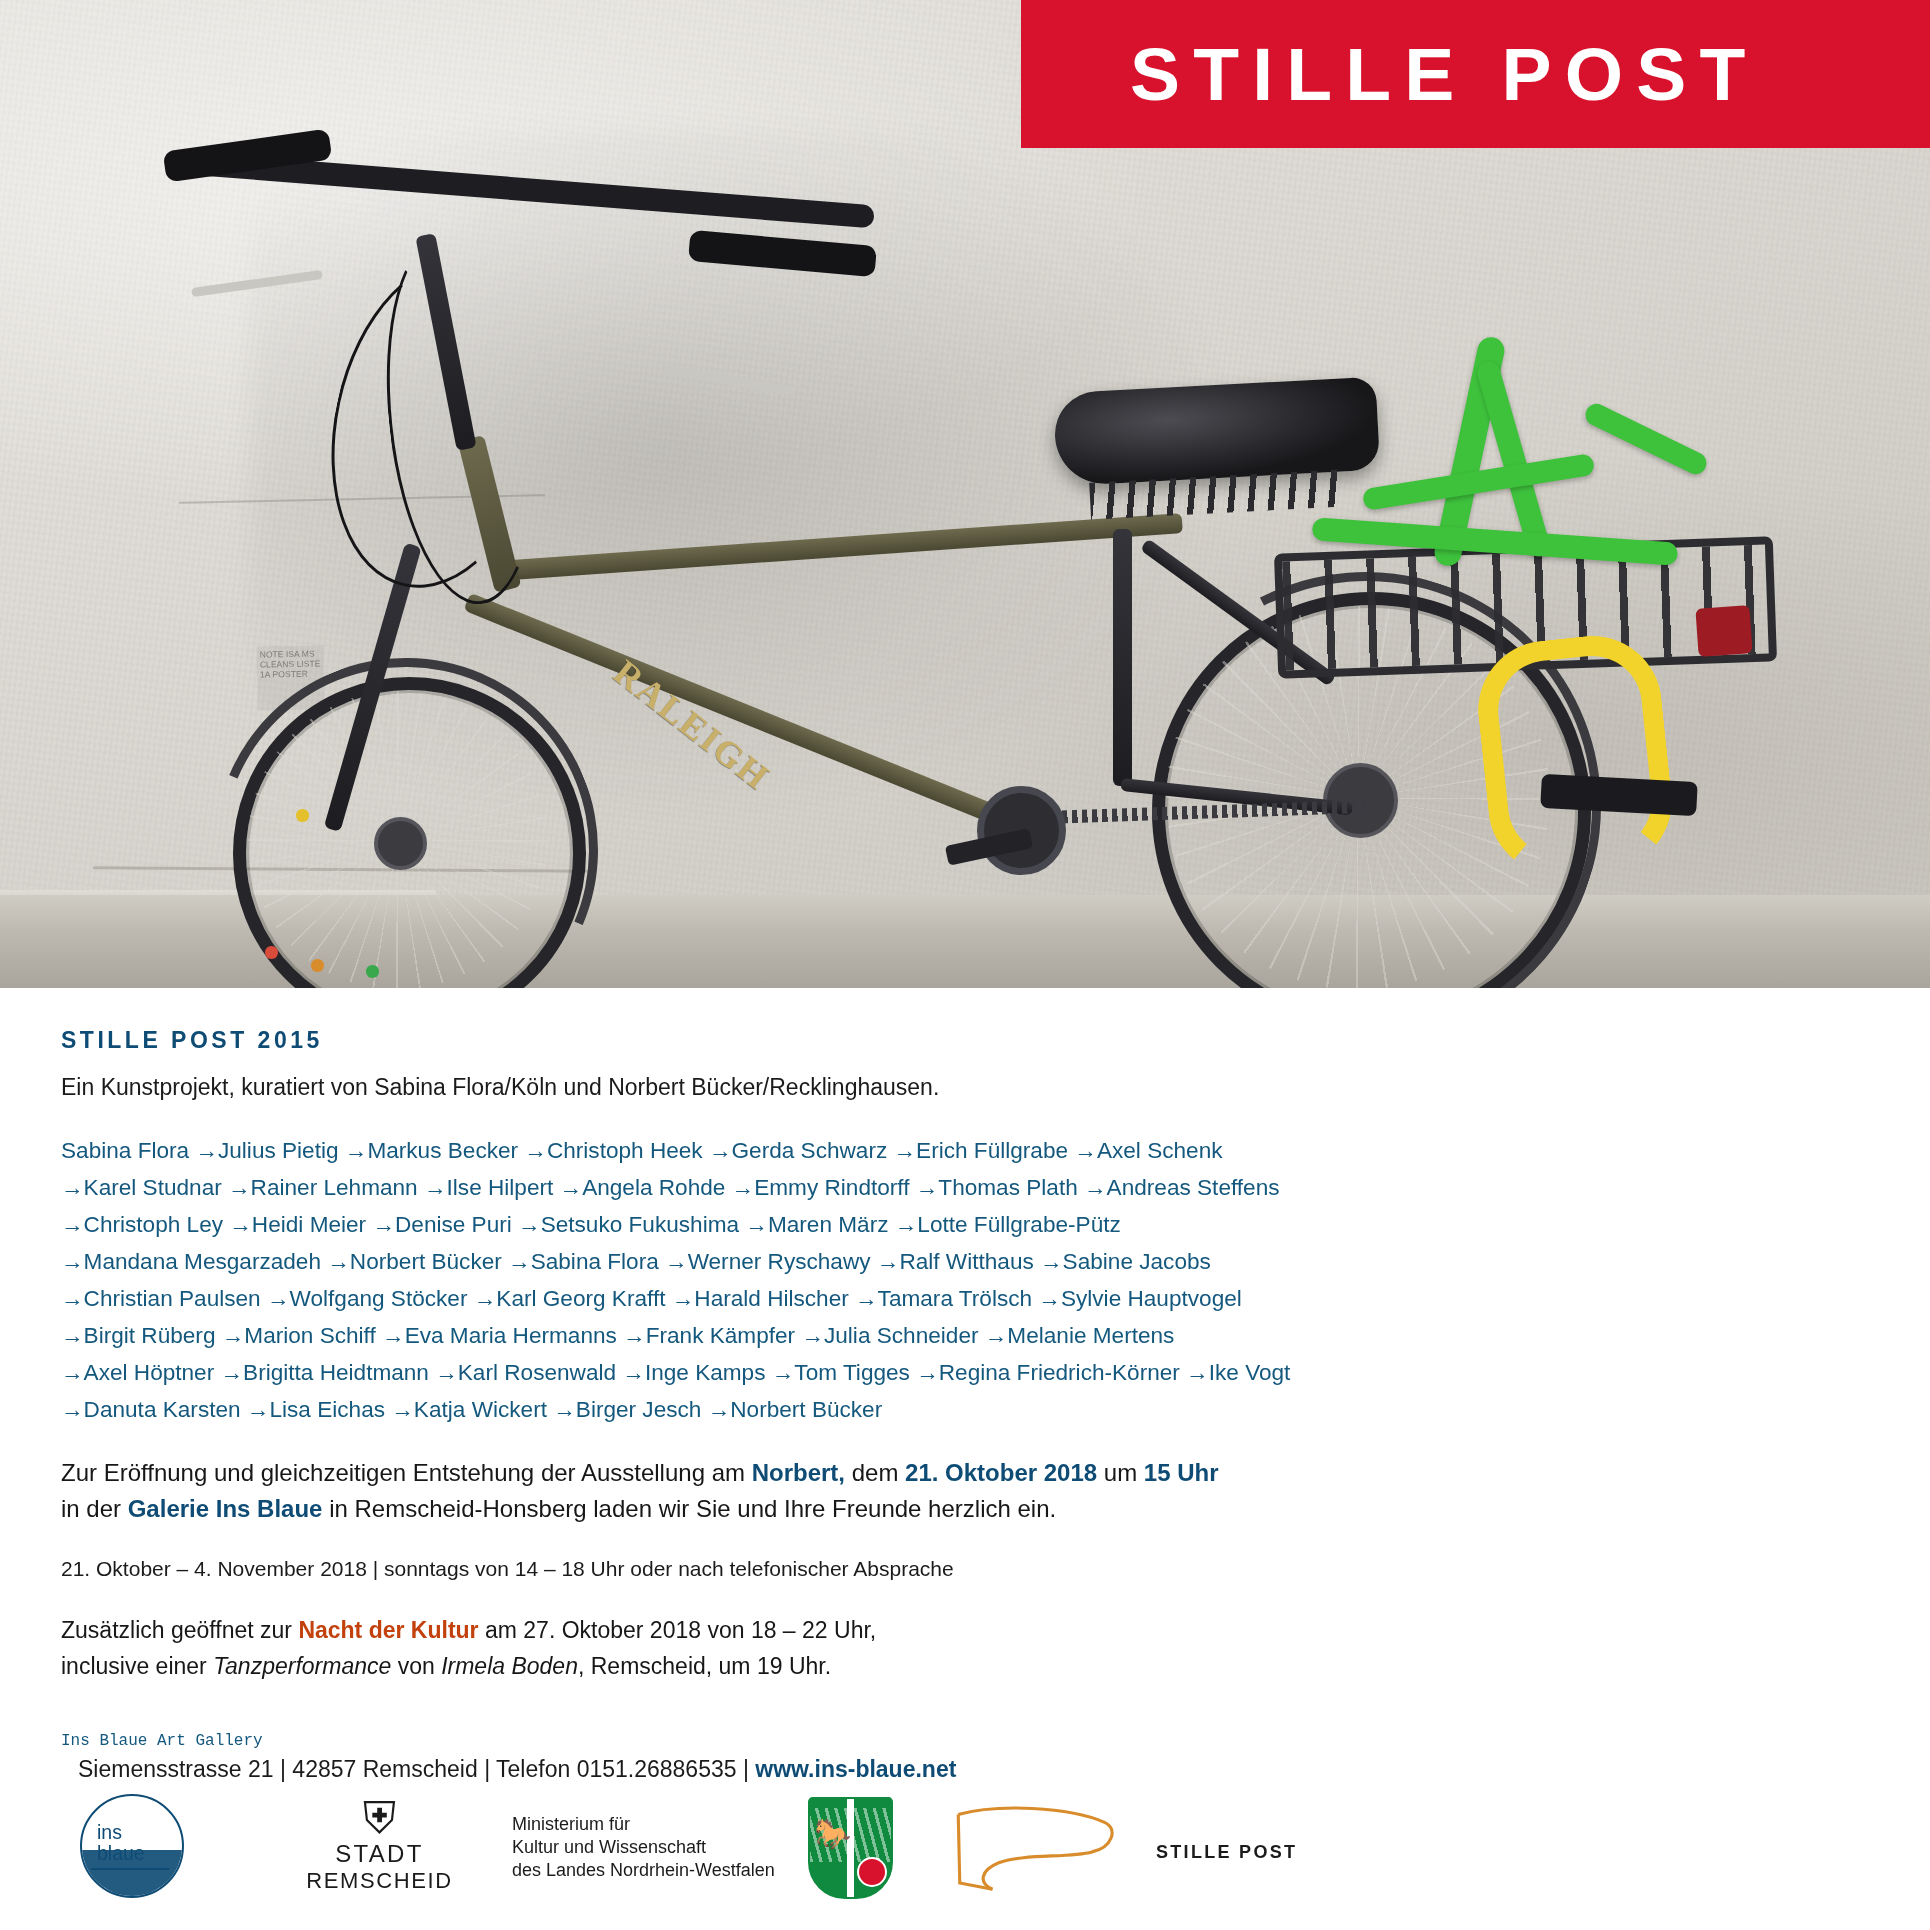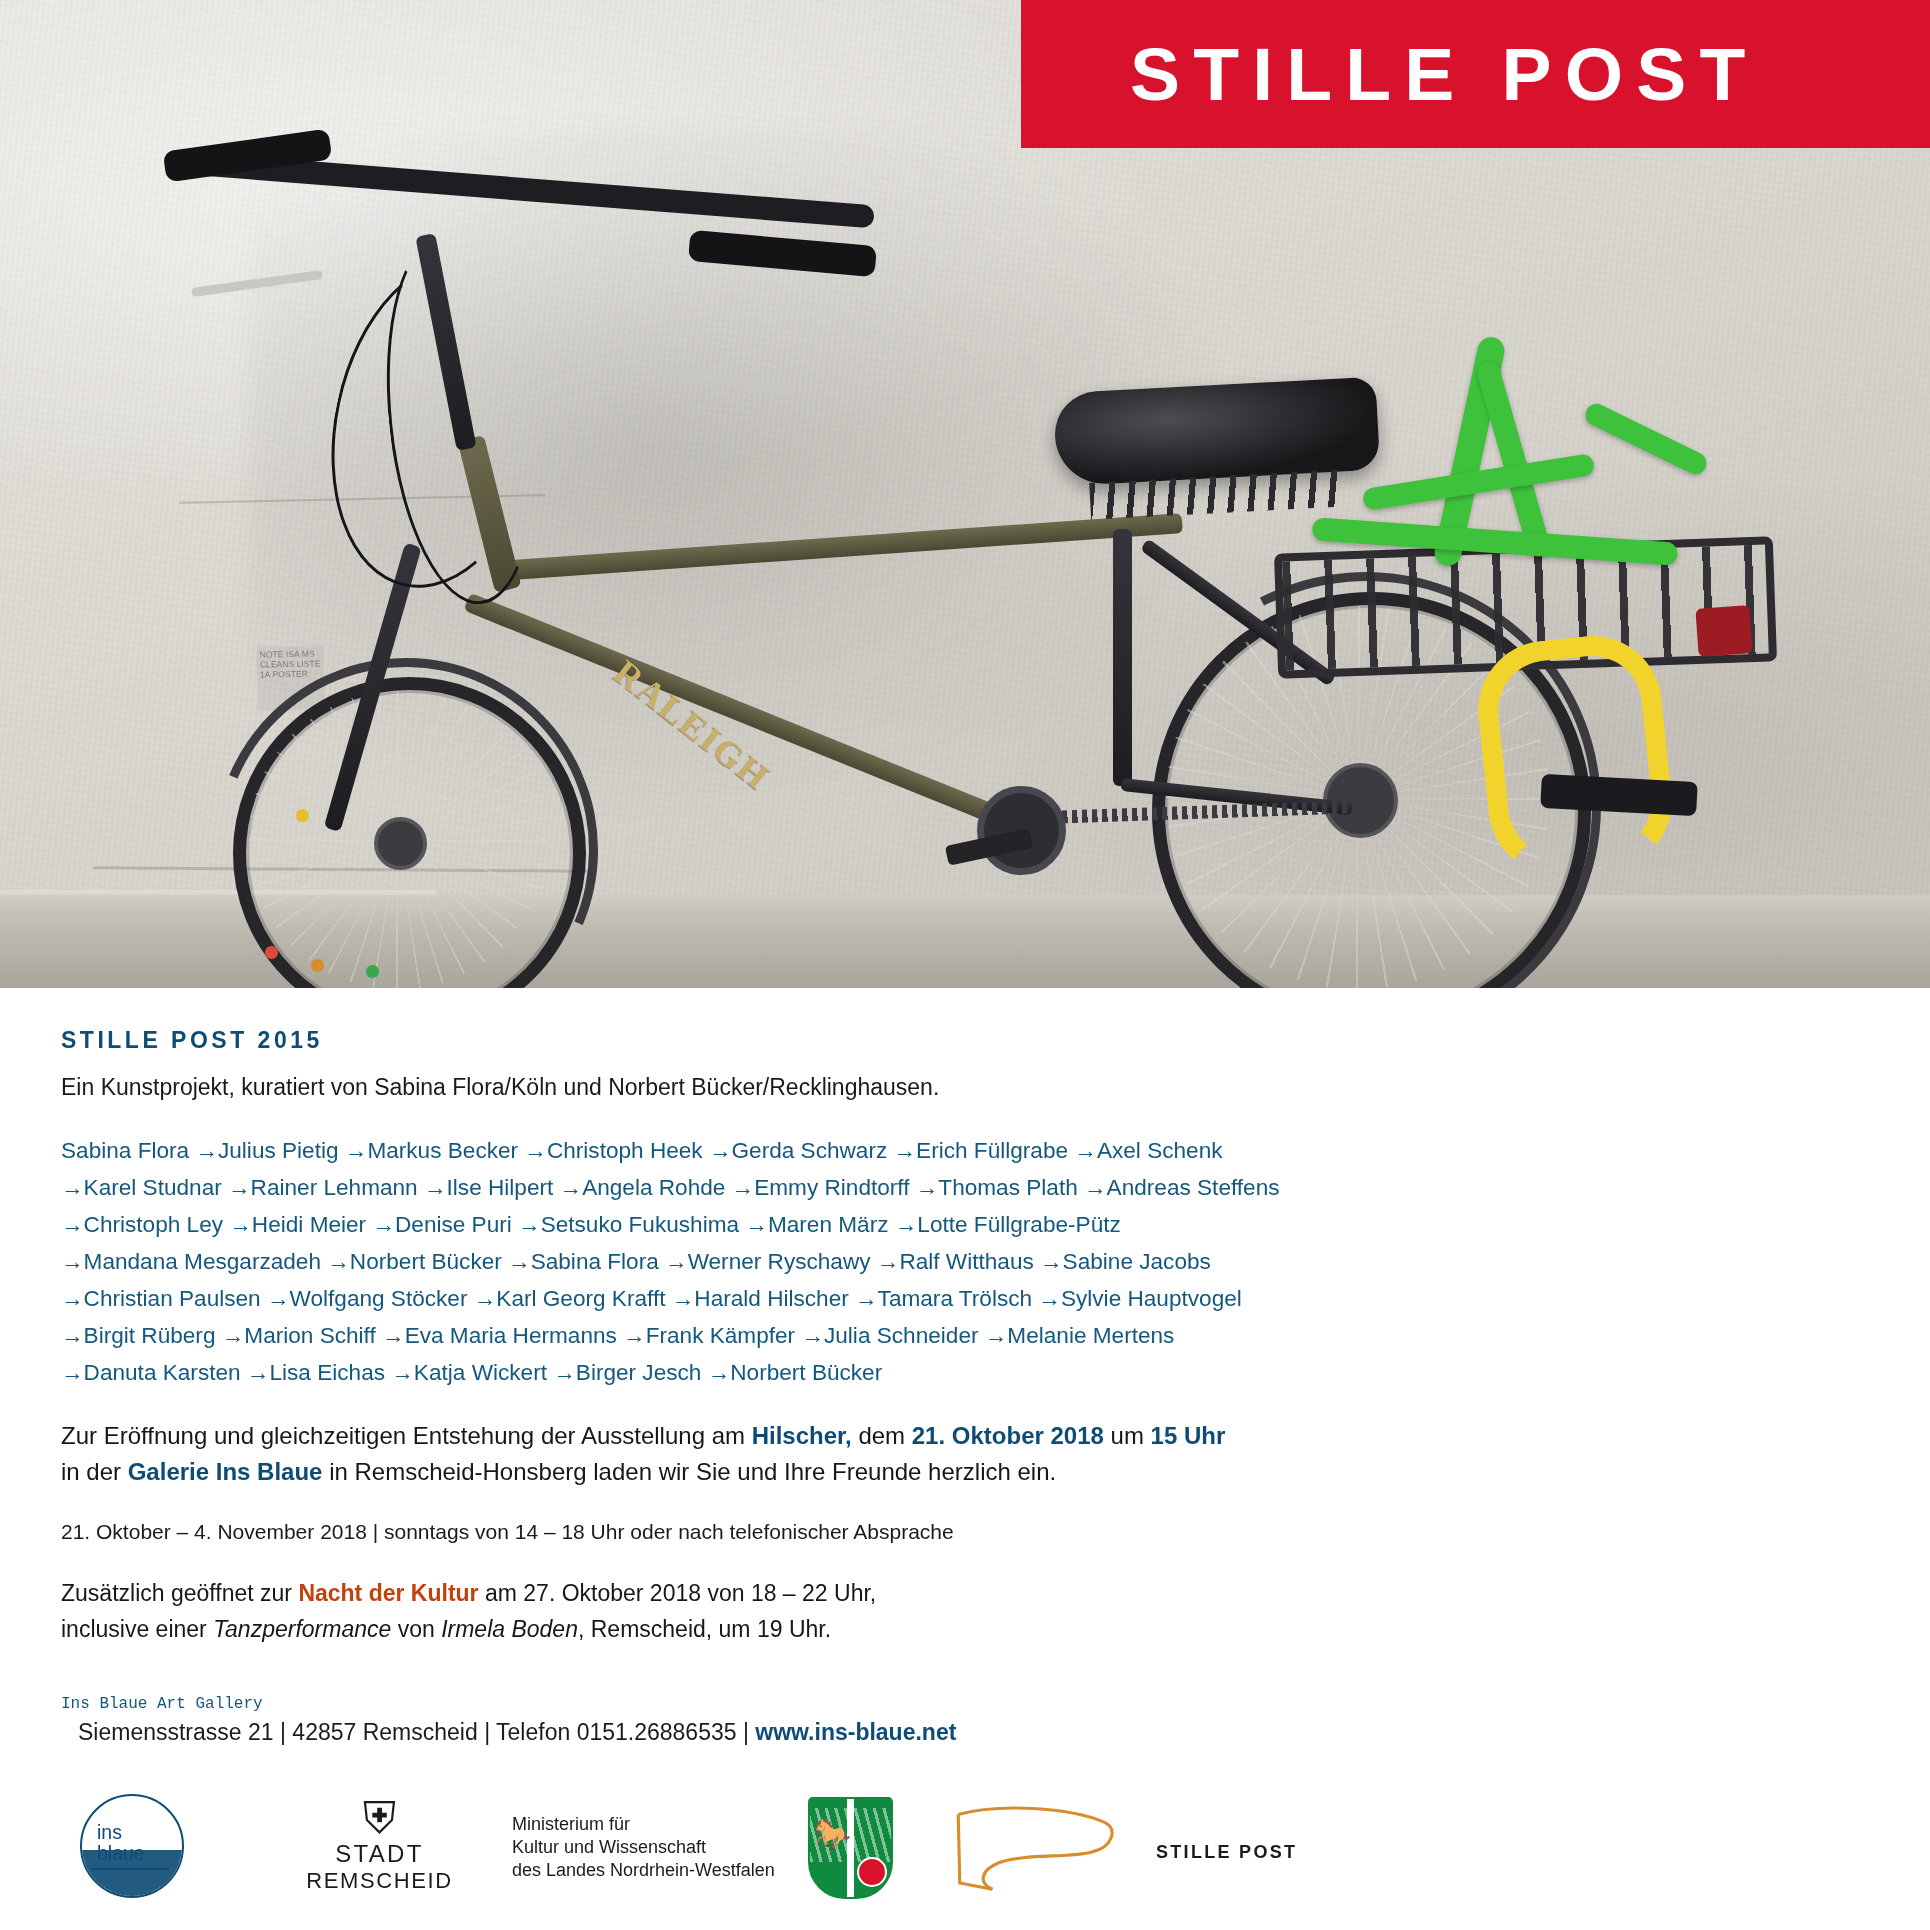--- a/index.html
+++ b/index.html
@@ -595,25 +595,26 @@
       <div class="kicker">STILLE POST 2015</div>
       <div class="lead">Ein Kunstprojekt, kuratiert von Sabina Flora/Köln und Norbert Bücker/Recklinghausen.</div>
 
       <div class="chain-list">
         <span class="ln">Sabina Flora →Julius Pietig →Markus Becker →Christoph Heek →Gerda Schwarz →Erich Füllgrabe →Axel Schenk</span>
         <span class="ln">→Karel Studnar →Rainer Lehmann →Ilse Hilpert →Angela Rohde →Emmy Rindtorff →Thomas Plath →Andreas Steffens</span>
         <span class="ln">→Christoph Ley →Heidi Meier →Denise Puri →Setsuko Fukushima →Maren März →Lotte Füllgrabe-Pütz</span>
         <span class="ln">→Mandana Mesgarzadeh →Norbert Bücker →Sabina Flora →Werner Ryschawy →Ralf Witthaus →Sabine Jacobs</span>
         <span class="ln">→Christian Paulsen →Wolfgang Stöcker →Karl Georg Krafft →Harald Hilscher →Tamara Trölsch →Sylvie Hauptvogel</span>
         <span class="ln">→Birgit Rüberg →Marion Schiff →Eva Maria Hermanns →Frank Kämpfer →Julia Schneider →Melanie Mertens</span>
+        <span class="ln">→Axel Höptner →Brigitta Heidtmann →Karl Rosenwald →Inge Kamps →Tom Tigges →Regina Friedrich-Körner →Ike Vogt</span>
         <span class="ln">→Danuta Karsten →Lisa Eichas →Katja Wickert →Birger Jesch →Norbert Bücker</span>
       </div>
 
       <div class="invite">
-        <span>Zur Eröffnung und gleichzeitigen Entstehung der Ausstellung am </span><b>Hilscher,</b><span> dem </span><b>21. Oktober 2018</b><span> um </span><b>15 Uhr</b><br>
+        <span>Zur Eröffnung und gleichzeitigen Entstehung der Ausstellung am </span><b>Norbert,</b><span> dem </span><b>21. Oktober 2018</b><span> um </span><b>15 Uhr</b><br>
         <span>in der </span><b>Galerie Ins Blaue</b><span> in Remscheid-Honsberg laden wir Sie und Ihre Freunde herzlich ein.</span>
       </div>
 
       <div class="hours">21. Oktober – 4. November 2018 | sonntags von 14 – 18 Uhr oder nach telefonischer Absprache</div>
 
       <div class="extra">
         <span>Zusätzlich geöffnet zur </span><b>Nacht der Kultur</b><span> am 27. Oktober 2018 von 18 – 22 Uhr,</span><br>
         <span>inclusive einer </span><i>Tanzperformance</i><span> von </span><i>Irmela Boden</i><span>, Remscheid, um 19 Uhr.</span>
       </div>
 

